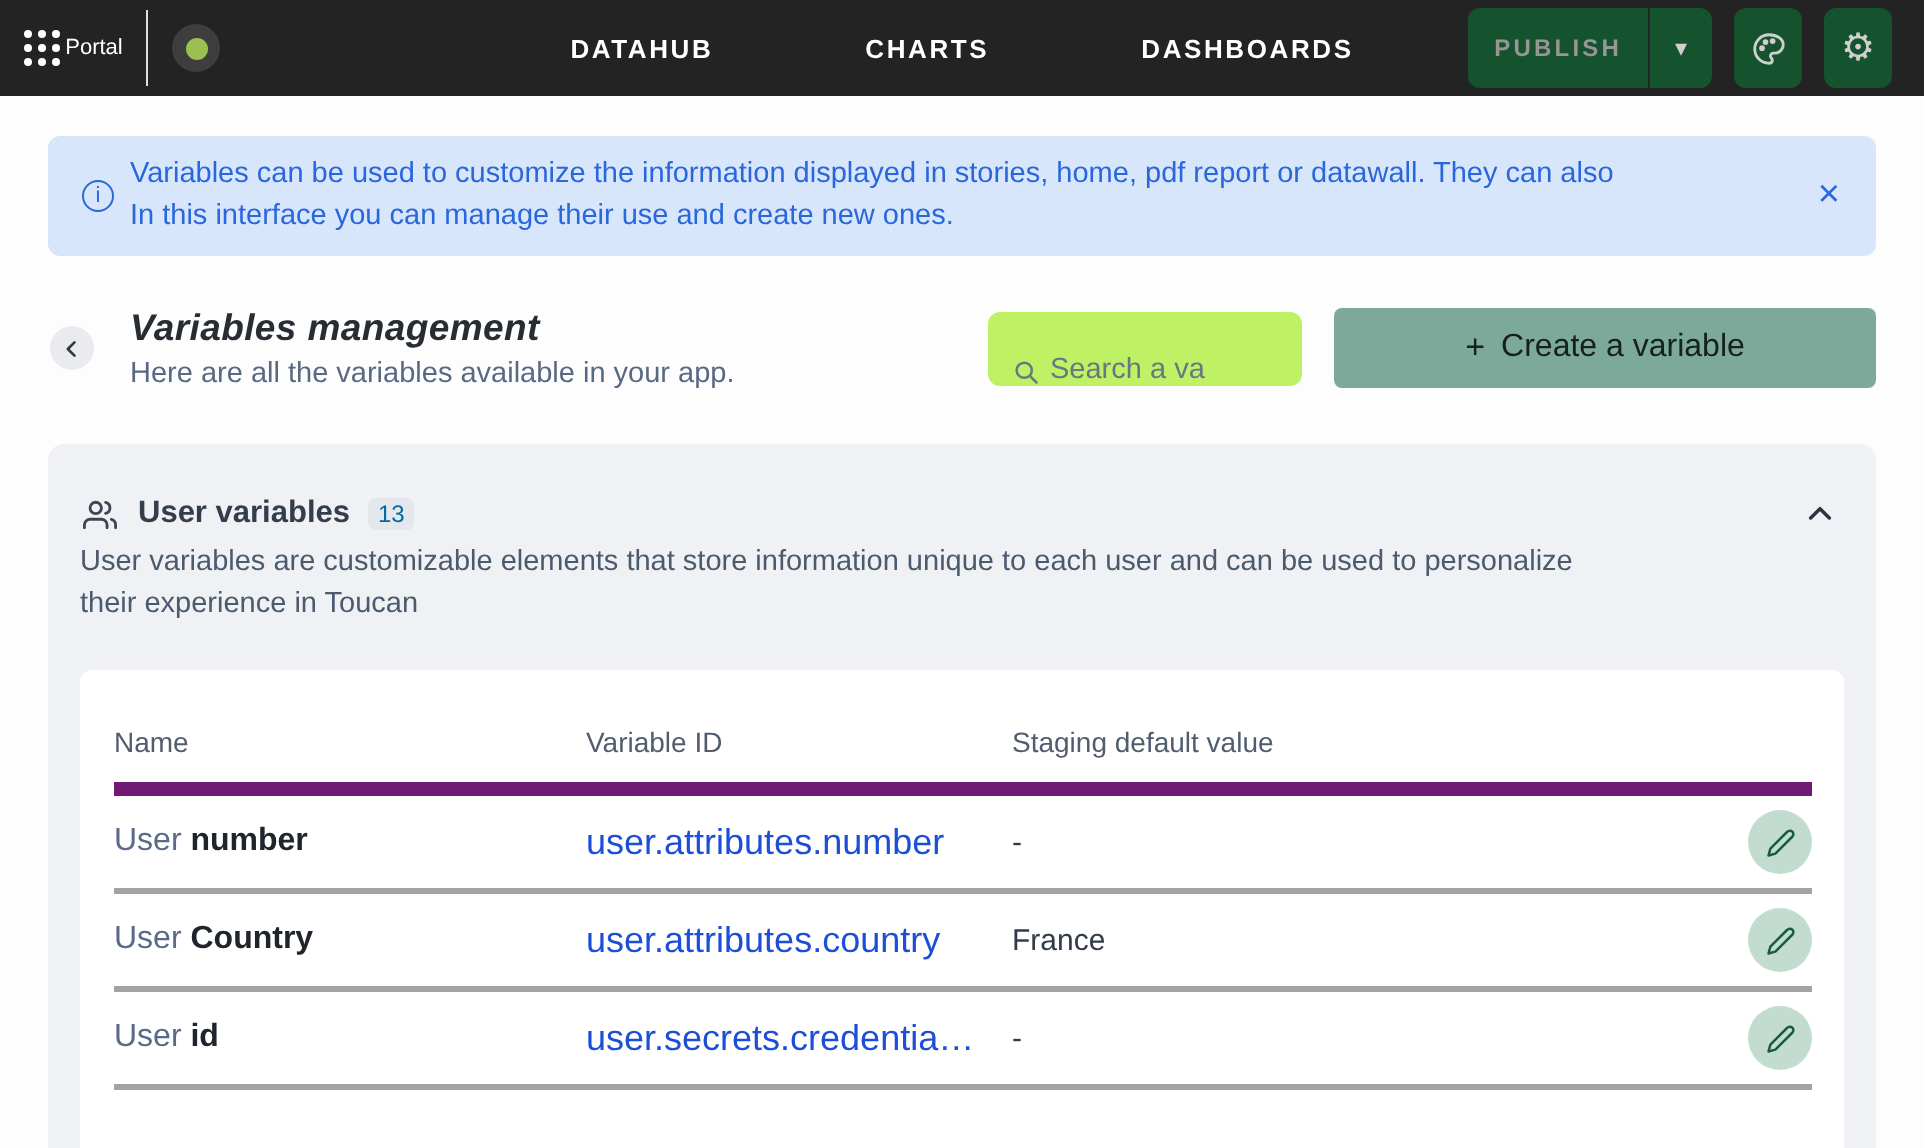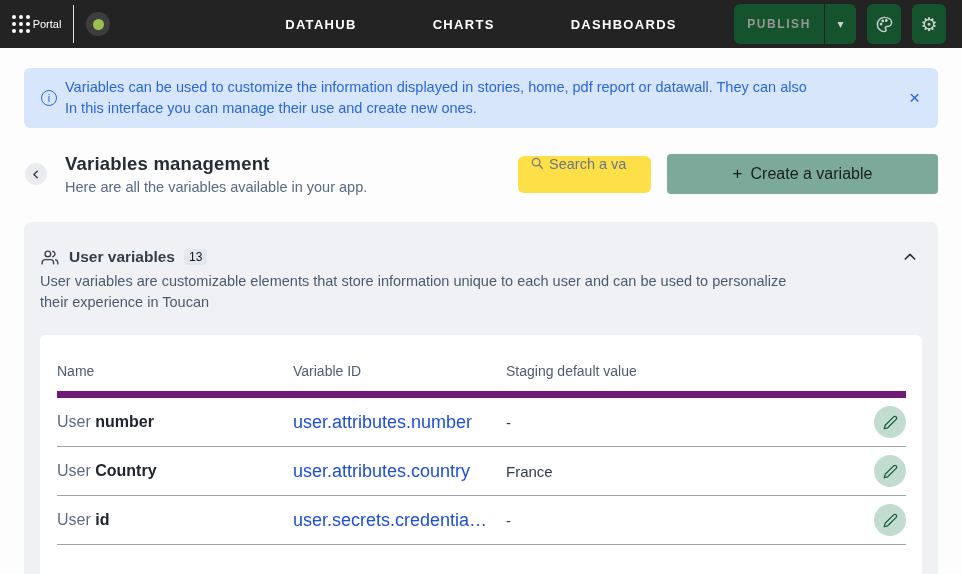--- a/index.html
+++ b/index.html
@@ -24,36 +24,36 @@
   .gear-glyph { font-family:"DejaVu Sans",sans-serif; font-size:19px; }
 
   .banner { margin:20px 24px 0; background:#d8e6fb; border-radius:6px; display:flex; align-items:center; padding:9px 14px 9px 17px; color:#2a67dd; }
   .info-icon { flex:0 0 auto; width:16px; height:16px; border:1.4px solid currentColor; border-radius:50%; display:flex; align-items:center; justify-content:center; font-size:11px; margin-right:8px; }
   .banner-lines { font-size:14.5px; line-height:21px; flex:1; }
   .banner-close { margin-left:12px; background:none; border:none; color:#2a67dd; font-size:19px; cursor:pointer; padding:0 4px; }
 
   .page-head { display:flex; align-items:center; margin:25px 24px 27px 25px; }
   .back-btn { width:22px; height:22px; border-radius:50%; background:#e9ebef; border:none; display:flex; align-items:center; justify-content:center; cursor:pointer; color:#33383f; flex:0 0 auto; }
   .titles { margin-left:18px; }
-  .page-title { margin:0; font-size:18.5px; color:#282d34; font-weight:700; letter-spacing:.2px; }
+  .page-title { margin:0; font-size:18.5px; color:#282d34; font-weight:700; letter-spacing:.2px;font-style:italic; }
   .page-subtitle { margin:4px 0 0; font-size:14.5px; color:#5a6983; }
-  .search-box { margin-left:auto; width:133px; height:37px; background:#fde047; border-radius:6px; display:flex; align-items:flex-start; padding:0 8px 0 12px; color:#6a7585; font-size:14.5px; gap:5px; cursor:text; overflow:hidden; white-space:nowrap; }
+  .search-box { margin-left:auto; width:157px; height:37px; background:#bef264; border-radius:6px; display:flex; align-items:flex-end; padding:0 8px 0 12px; color:#6a7585; font-size:14.5px; gap:5px; cursor:text; overflow:hidden; white-space:nowrap; }
   .create-btn { margin-left:16px; width:271px; height:40px; background:#7da99a; border:none; border-radius:4px; font-size:16px; color:#16211c; display:flex; align-items:center; justify-content:center; gap:8px; cursor:pointer; font-weight:500; flex:0 0 auto; }
   .create-plus { font-size:17px; font-weight:400; }
 
   .section-card { margin:0 24px; background:#eff1f4; border-radius:8px; padding:26px 16px 16px; height:400px; }
   .section-head { display:flex; align-items:center; }
   .users-icon { color:#3c4554; margin-right:9px; display:flex; }
   .section-title { margin:0; font-size:15.5px; font-weight:700; color:#343d4c; }
-  .badge { margin-left:9px; background:#e4e7ec; border-radius:4px; padding:1px 5px; font-size:12px; color:#0f172a; }
+  .badge { margin-left:9px; background:#e4e7ec; border-radius:4px; padding:1px 5px; font-size:12px; color:#0369a1; }
   .collapse-btn { margin-left:auto; background:none; border:none; color:#2b3442; display:flex; cursor:pointer; padding-right:4px; }
   .section-desc { margin:5px 0 0; font-size:14.5px; line-height:21px; color:#4c5a6e; }
   .table-card { margin-top:22px; background:#fff; border-radius:6px; padding:0 16px 0 17px; height:280px; }
   .thead { display:grid; grid-template-columns:236px 213px 1fr 32px; align-items:center; height:63px; padding-top:16px; border-bottom:7px solid #701a75; color:#515d6e; font-size:14px; }
-  .trow { display:grid; grid-template-columns:236px 213px 1fr 32px; align-items:center; height:49px; border-bottom:1px solid #a3a3a3; }
+  .trow { display:grid; grid-template-columns:236px 213px 1fr 32px; align-items:center; height:49px; border-bottom:3px solid #a3a3a3; }
   .cell-name { font-size:16px; color:#5b6b87; }
   .cell-name b { color:#20252d; font-weight:700; }
   .cell-vid { font-size:18px; color:#1d4ed8; }
   .cell-val { font-size:15px; color:#323b49; }
   .edit-btn { width:32px; height:32px; border-radius:50%; background:#c2ddd0; border:none; display:flex; align-items:center; justify-content:center; cursor:pointer; color:#185c3e; padding:0; }
 </style>
 </head>
 <body>
 
 <header class="topbar">

